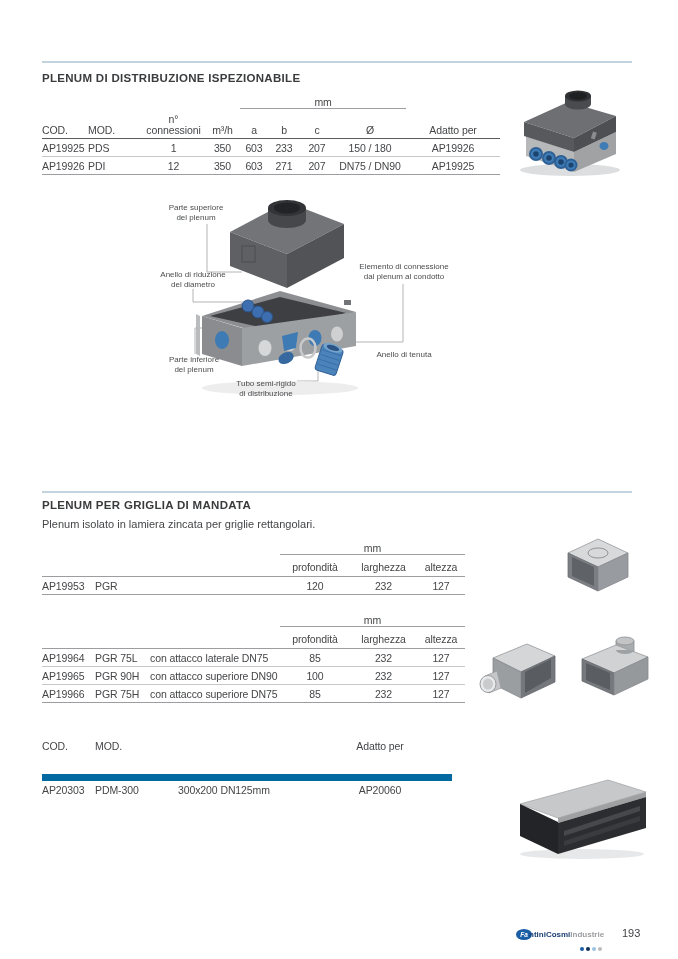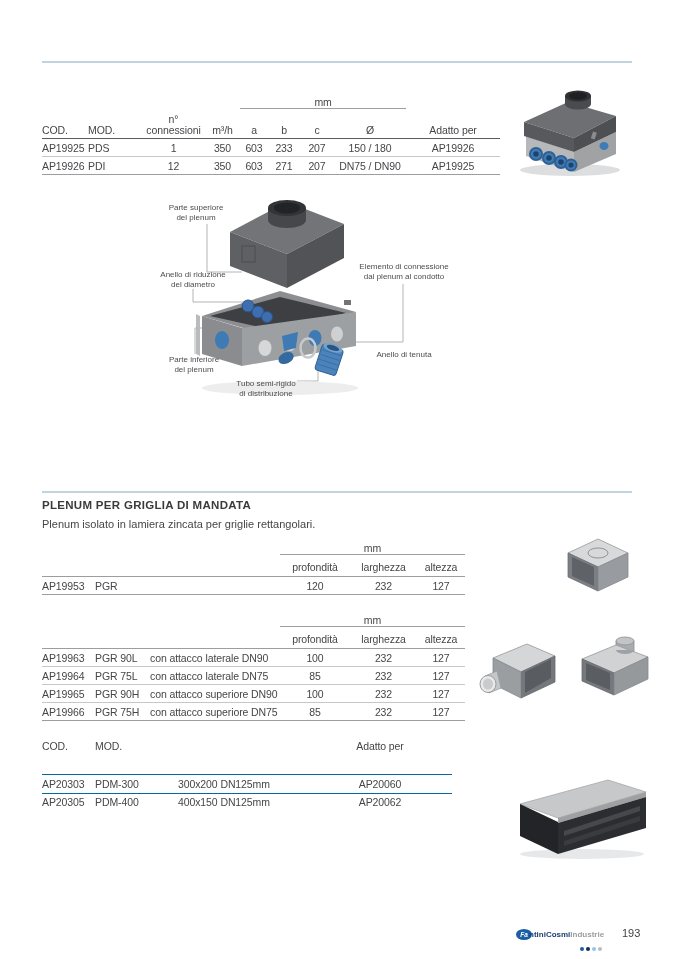--- a/index.html
+++ b/index.html
@@ -15,21 +15,21 @@
   .cen{text-align:center;}
   .lft{text-align:left;}
   .pre{white-space:pre;}
   tr.grp td{height:16px;vertical-align:bottom;}
   td.mmcell{border-bottom:1px solid #9b9da0;text-align:center;padding-bottom:1px;}
   tr.hdr1 td{height:27px;vertical-align:bottom;border-bottom:1.5px solid #5a5b5e;padding-bottom:2px;}
   tr.hdr2 td{height:18px;vertical-align:bottom;border-bottom:1px solid #9b9da0;padding-bottom:3px;}
   tr.row td{height:17px;vertical-align:middle;border-bottom:1px solid #c6c7c9;}
   tr.row.last td{border-bottom:1px solid #9b9da0;}
   table.t3 thead td{height:34px;vertical-align:top;}
-  table.t3 tbody tr td{height:17.5px;vertical-align:middle;border-top:1px solid #0369a1;}
+  table.t3 tbody tr td{height:17.5px;vertical-align:middle;border-top:7px solid #0369a1;}
   table.t3 tbody tr.last td{border-bottom:1px solid #9da0a2;}
   .hdr-2line span{display:block;line-height:11px;}
 
   .dlbl{position:absolute;font-size:8px;line-height:9.5px;color:#4b4c4e;text-align:center;}
 
   .logo{position:absolute;white-space:nowrap;}
   .logo-oval{display:inline-block;background:#1a5ea6;color:#ffffff;border-radius:50%;
              width:16px;height:11px;font-size:6.5px;font-weight:bold;font-style:italic;
              text-align:center;line-height:11px;vertical-align:middle;}
   .logo-main{color:#1d3f74;font-weight:bold;font-size:8px;margin-left:-3px;vertical-align:middle;}
@@ -38,20 +38,21 @@
   .dot{display:inline-block;width:4px;height:4px;border-radius:50%;margin-left:2px;}
   .pagenum{position:absolute;font-size:11px;color:#404144;}
 </style>
 </head>
 <body>
 
 <div class="page">
 
   <div class="abs divider" style="left:42px;top:61px;width:590px;"></div>
 
+  <div class="abs sec-title" style="left:42px;top:72px;">PLENUM DI DISTRIBUZIONE ISPEZIONABILE</div>
 
   <table class="t abs" style="left:42px;top:92px;width:458px;">
     <colgroup>
       <col style="width:46px">
         <col style="width:54px">
         <col style="width:63px">
         <col style="width:35px">
       <col style="width:28px">
         <col style="width:32px">
         <col style="width:34px">
@@ -261,28 +262,20 @@
       </tr>
       <tr class="hdr2">
         <td></td>
         <td></td>
         <td></td>
         <td class="cen">profondità</td>
         <td class="cen">larghezza</td>
         <td class="cen">altezza</td>
       </tr>
       <tr class="row">
-        <td class="lft">AP19963</td>
-        <td class="lft">PGR 90L</td>
-        <td class="lft">con attacco laterale DN90</td>
-        <td class="cen">100</td>
-        <td class="cen">232</td>
-        <td class="cen">127</td>
-      </tr>
-      <tr class="row">
         <td class="lft">AP19964</td>
         <td class="lft">PGR 75L</td>
         <td class="lft">con attacco laterale DN75</td>
         <td class="cen">85</td>
         <td class="cen">232</td>
         <td class="cen">127</td>
       </tr>
       <tr class="row">
         <td class="lft">AP19965</td>
         <td class="lft">PGR 90H</td>
@@ -343,26 +336,20 @@
         <td class="cen">Adatto per</td>
       </tr>
     </thead>
     <tbody>
       <tr>
         <td class="lft">AP20303</td>
         <td class="lft">PDM-300</td>
         <td class="lft pre">300x200  DN125mm</td>
         <td class="cen">AP20060</td>
       </tr>
-      <tr>
-        <td class="lft">AP20305</td>
-        <td class="lft">PDM-400</td>
-        <td class="lft pre">400x150  DN125mm</td>
-        <td class="cen">AP20062</td>
-      </tr>
     </tbody>
   </table>
 
   <svg class="abs" style="left:510px;top:770px;" width="142" height="90" viewBox="0 0 142 90">
     <ellipse cx="72" cy="84" rx="62" ry="5" fill="#e7e8e9"></ellipse>
     <polygon points="10,34 98,10 136,22 48,48" fill="#c6c8ca" stroke="#a6a8aa" stroke-width="0.8"></polygon>
     <polygon points="48,48 136,22 136,27 48,53" fill="#9ea0a2"></polygon>
     <polygon points="10,34 48,52 48,84 10,66" fill="#232427"></polygon>
     <polygon points="48,53 136,27 136,58 48,84" fill="#2c2d30"></polygon>
     <polygon points="54,61 130,36 130,41 54,66" fill="#47484c"></polygon>

